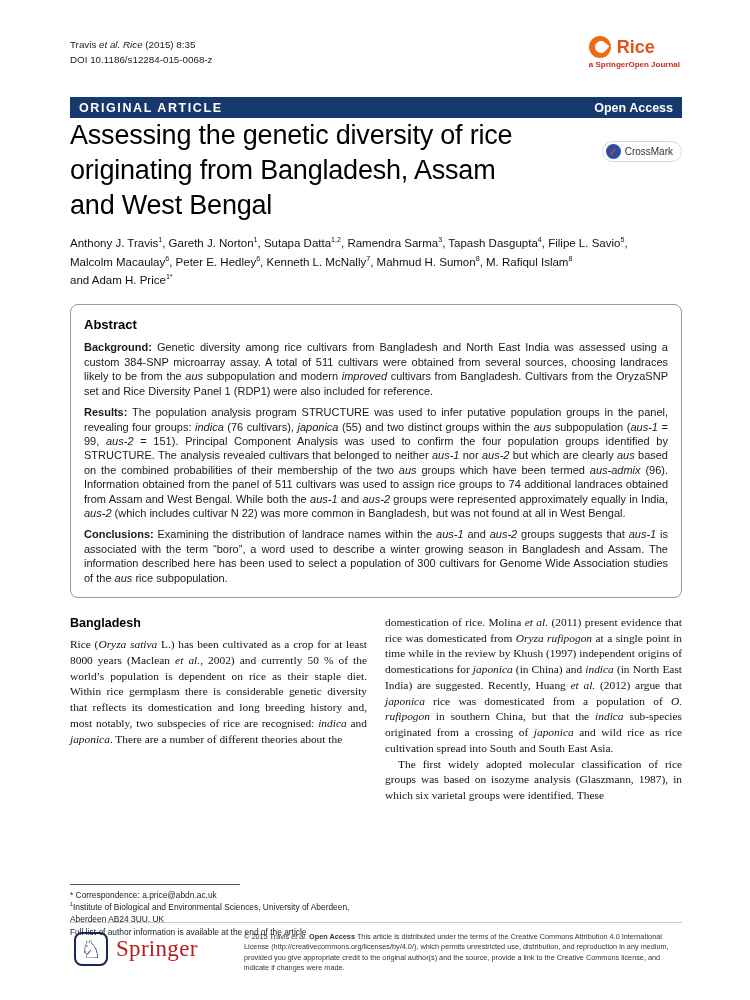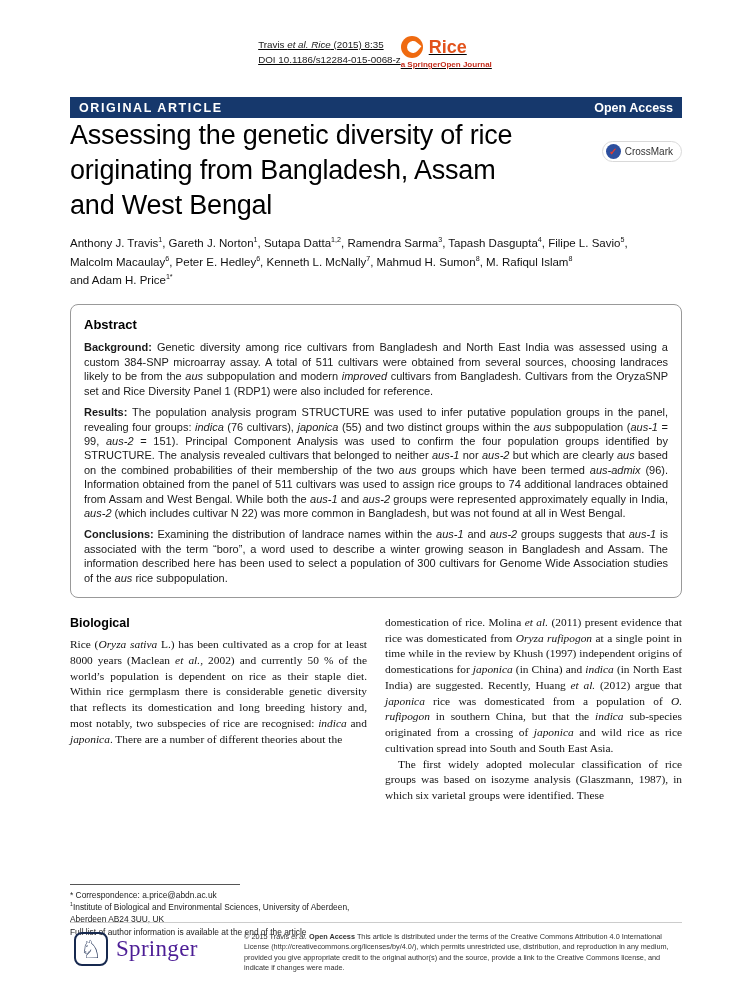--- a/index.html
+++ b/index.html
@@ -1,20 +1,20 @@
 <!DOCTYPE html>
 <html lang="en"><head>
 <meta charset="utf-8">
 <style>
   * { margin:0; padding:0; box-sizing:border-box; }
   body { background:#e8e8e8; font-family:"Liberation Sans", sans-serif; }
   .page { width:750px; height:1000px; background:#fff; position:relative; overflow:hidden; margin:0 auto; }
   .content { position:absolute; left:70px; top:0; width:612px; }
 
-  .header-row { display:flex; justify-content:center; align-items:flex-start; margin-top:38px;text-decoration:underline; }
+  .header-row { display:flex; justify-content:space-between; align-items:flex-start; margin-top:38px; }
   .citation { font-size:9.8px; color:#222; line-height:1.5; }
   .journal-logo { margin-top:-2px; margin-right:2px; }
   .logo-row { display:flex; align-items:center; gap:6px; }
   .rice-circle { width:22px; height:22px; border-radius:50%; background:#ef6a10; position:relative; overflow:hidden; display:inline-block; }
   .rice-circle::after { content:""; position:absolute; left:6px; top:5px; width:12px; height:12px; background:#fff; border-radius:50% 0 50% 50%; transform:rotate(40deg); }
   .rice-name { font-size:18px; font-weight:bold; color:#e2521b; }
   .tagline { font-size:8px; font-weight:bold; color:#c42d1c; margin-top:2px; }
 
   .banner { margin-top:28px; background:#16386c; color:#fff; height:21px; display:flex; align-items:center; justify-content:space-between; padding:0 9px; }
   .banner-left { font-size:12.5px; font-weight:bold; letter-spacing:1.6px; }
@@ -39,21 +39,21 @@
   .col p { margin:0; }
   .p-indent { text-indent:13px; }
 
   .footnotes { position:absolute; left:0; top:884px; width:302px; font-size:8.4px; line-height:1.45; color:#222; }
   .fn-rule { width:170px; border-top:1px solid #555; margin-bottom:4px; }
   .fn-email { cursor:pointer; }
 
   .footer { position:absolute; left:0; top:922px; width:612px; border-top:1px solid #ccc; padding-top:9px; display:flex; justify-content:space-between; align-items:flex-start; }
   .springer { display:flex; align-items:center; gap:8px; margin-left:4px; }
   .springer-emblem { width:34px; height:34px; border:2px solid #17294f; border-radius:8px; display:flex; align-items:center; justify-content:center; font-size:25px; color:#17294f; line-height:1; }
-  .springer-name { font-family:"Liberation Serif", serif; font-size:23px; color:#4c1d95; letter-spacing:0.3px;text-align:right; }
+  .springer-name { font-family:"Liberation Serif", serif; font-size:23px; color:#b91c1c; letter-spacing:0.3px;text-align:right; }
   .license { width:438px; font-size:7.3px; line-height:1.42; color:#333; text-align:left; }
 </style>
 </head>
 <body>
 
 <div class="page">
   <div class="content">
 
     <div class="header-row">
       <div class="citation">
@@ -85,21 +85,21 @@
 
     <div class="abstract-box">
       <h2>Abstract</h2>
       <p><b>Background:</b> Genetic diversity among rice cultivars from Bangladesh and North East India was assessed using a custom 384-SNP microarray assay. A total of 511 cultivars were obtained from several sources, choosing landraces likely to be from the <i>aus</i> subpopulation and modern <i>improved</i> cultivars from Bangladesh. Cultivars from the OryzaSNP set and Rice Diversity Panel 1 (RDP1) were also included for reference.</p>
       <p><b>Results:</b> The population analysis program STRUCTURE was used to infer putative population groups in the panel, revealing four groups: <i>indica</i> (76 cultivars), <i>japonica</i> (55) and two distinct groups within the <i>aus</i> subpopulation (<i>aus-1</i> = 99, <i>aus-2</i> = 151). Principal Component Analysis was used to confirm the four population groups identified by STRUCTURE. The analysis revealed cultivars that belonged to neither <i>aus-1</i> nor <i>aus-2</i> but which are clearly <i>aus</i> based on the combined probabilities of their membership of the two <i>aus</i> groups which have been termed <i>aus-admix</i> (96). Information obtained from the panel of 511 cultivars was used to assign rice groups to 74 additional landraces obtained from Assam and West Bengal. While both the <i>aus-1</i> and <i>aus-2</i> groups were represented approximately equally in India, <i>aus-2</i> (which includes cultivar N 22) was more common in Bangladesh, but was not found at all in West Bengal.</p>
       <p><b>Conclusions:</b> Examining the distribution of landrace names within the <i>aus-1</i> and <i>aus-2</i> groups suggests that <i>aus-1</i> is associated with the term “boro”, a word used to describe a winter growing season in Bangladesh and Assam. The information described here has been used to select a population of 300 cultivars for Genome Wide Association studies of the <i>aus</i> rice subpopulation.</p>
     </div>
 
     <div class="body-cols">
       <div class="col">
-        <h3>Biological</h3>
+        <h3>Bangladesh</h3>
         <p>Rice (<i>Oryza sativa</i> L.) has been cultivated as a crop for at least 8000 years (Maclean <i>et al.</i>, 2002) and currently 50 % of the world’s population is dependent on rice as their staple diet. Within rice germplasm there is considerable genetic diversity that reflects its domestication and long breeding history and, most notably, two subspecies of rice are recognised: <i>indica</i> and <i>japonica</i>. There are a number of different theories about the</p>
       </div>
       <div class="col">
         <p>domestication of rice. Molina <i>et al.</i> (2011) present evidence that rice was domesticated from <i>Oryza rufipogon</i> at a single point in time while in the review by Khush (1997) independent origins of domestications for <i>japonica</i> (in China) and <i>indica</i> (in North East India) are suggested. Recently, Huang <i>et al.</i> (2012) argue that <i>japonica</i> rice was domesticated from a population of <i>O. rufipogon</i> in southern China, but that the <i>indica</i> sub-species originated from a crossing of <i>japonica</i> and wild rice as rice cultivation spread into South and South East Asia.</p>
         <p class="p-indent">The first widely adopted molecular classification of rice groups was based on isozyme analysis (Glaszmann, 1987), in which six varietal groups were identified. These</p>
       </div>
     </div>
 
     <div class="footnotes">
       <div class="fn-rule"></div>

